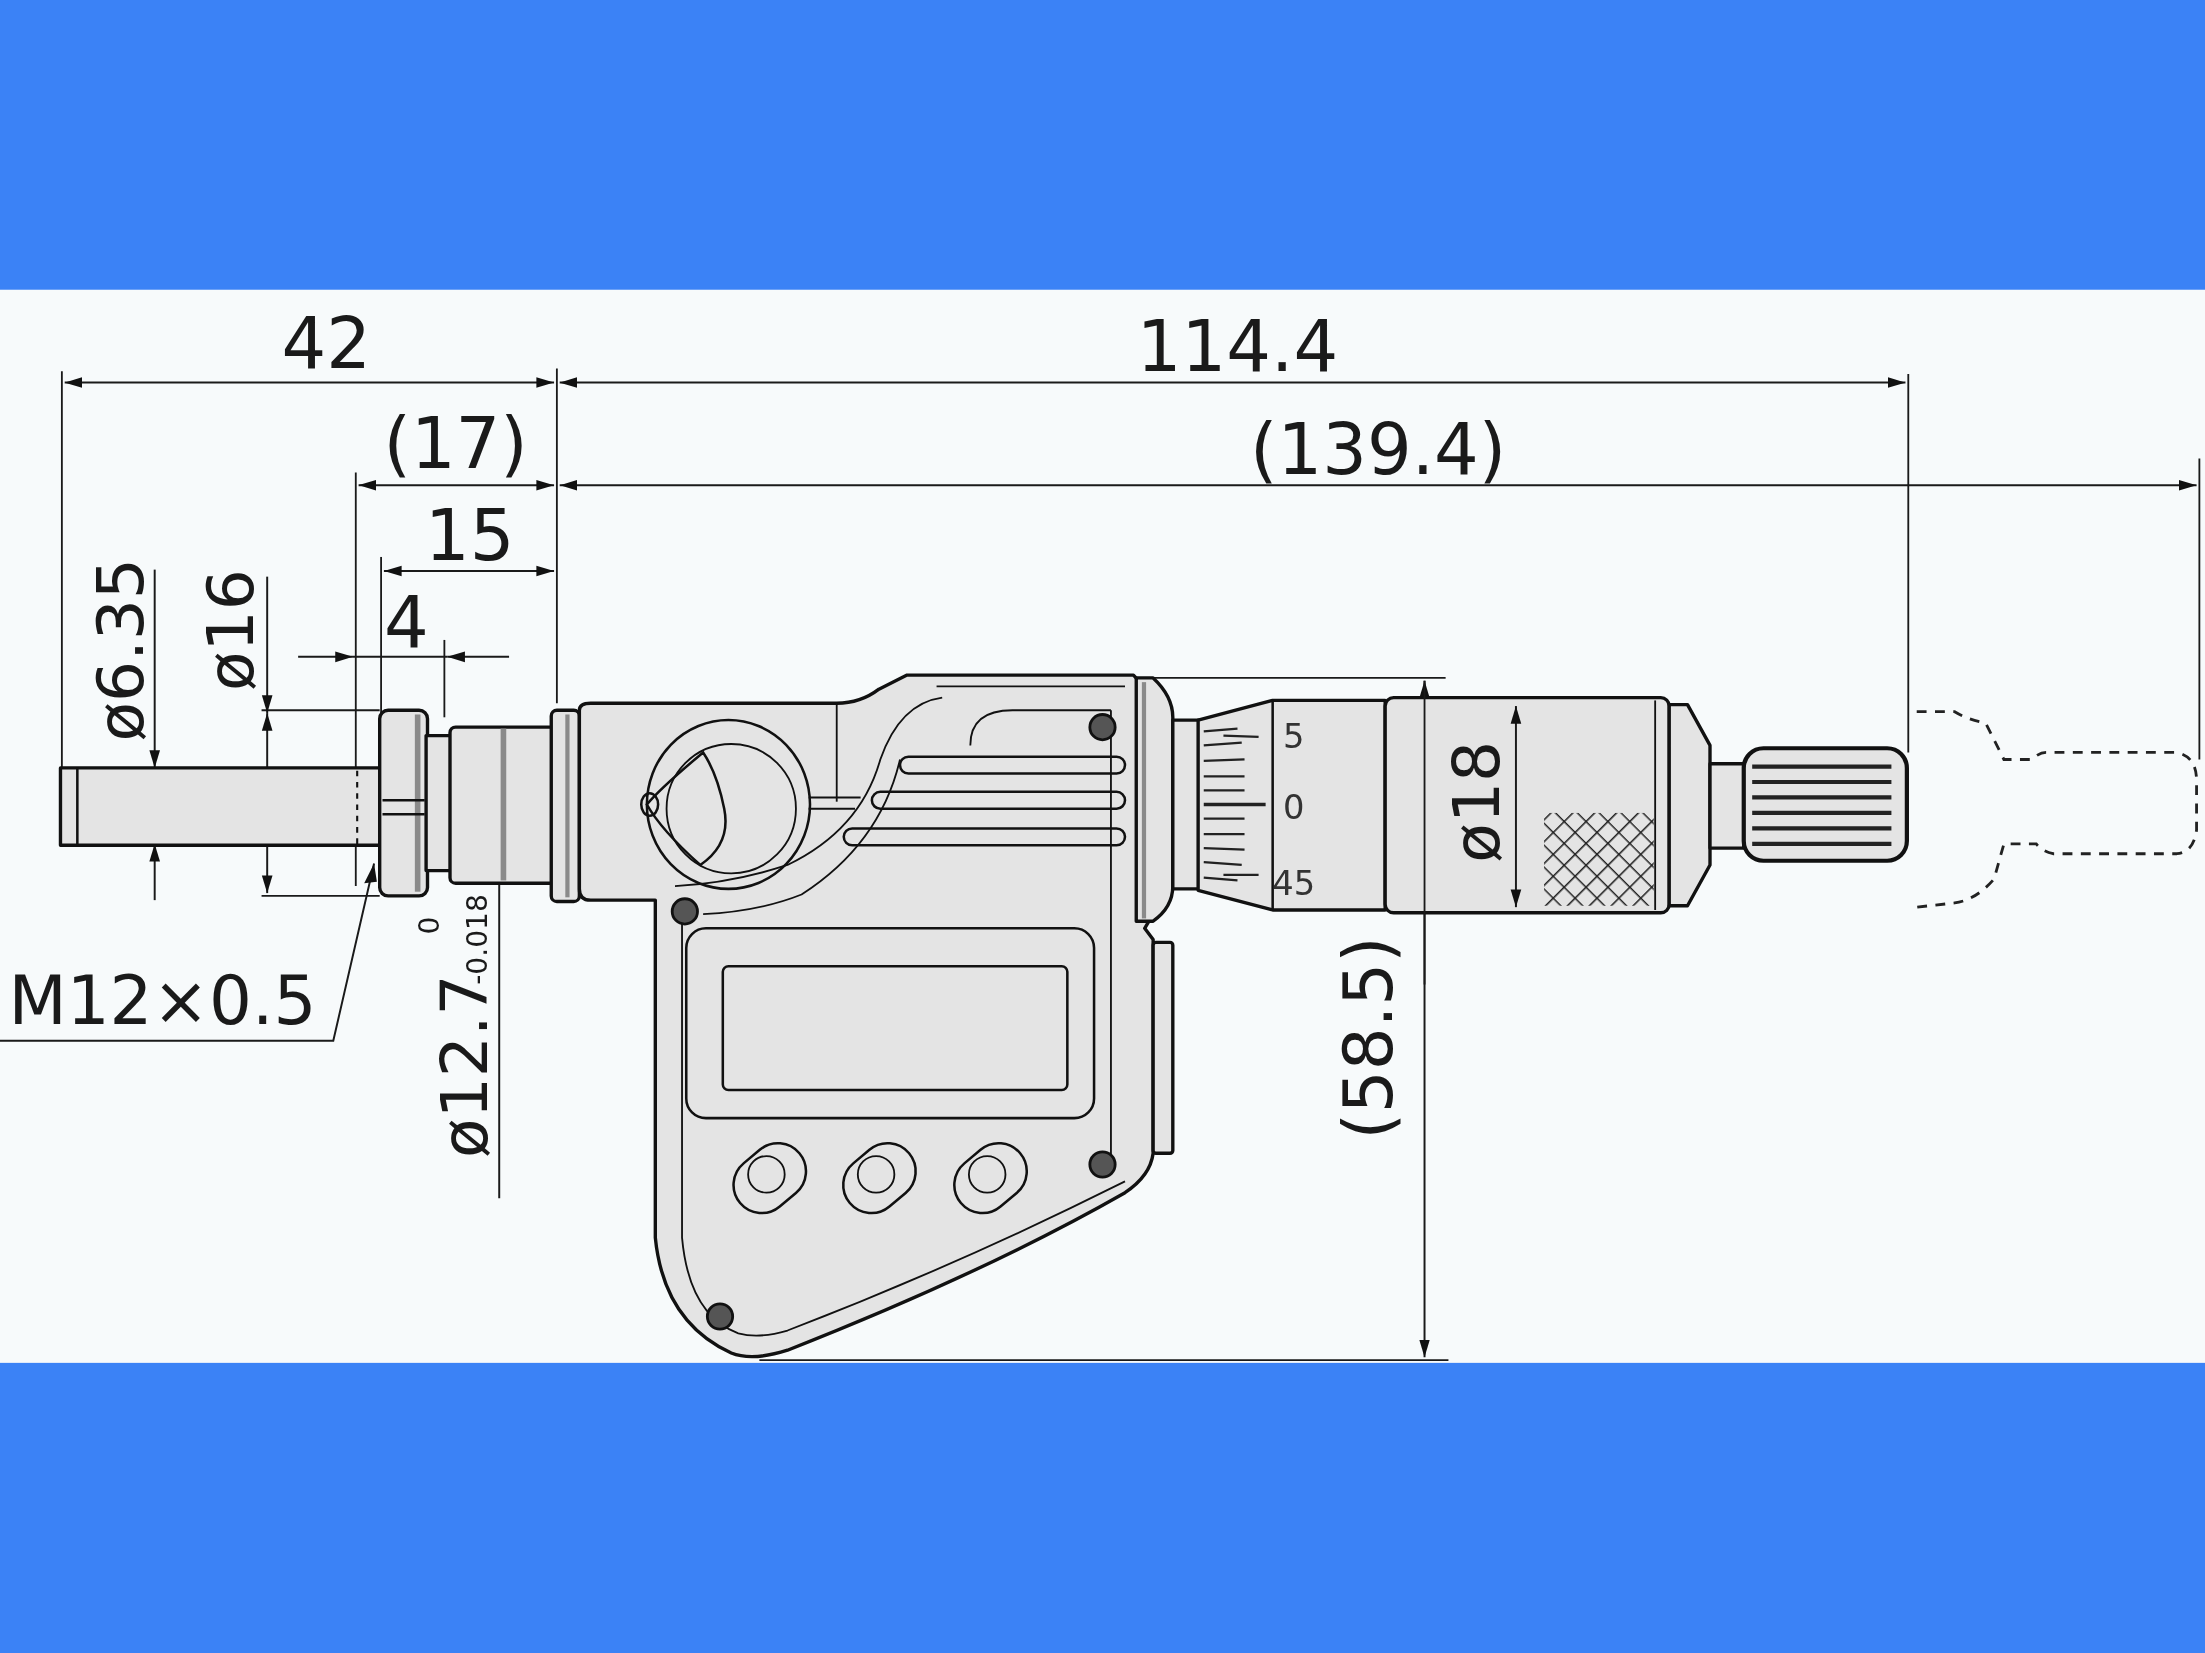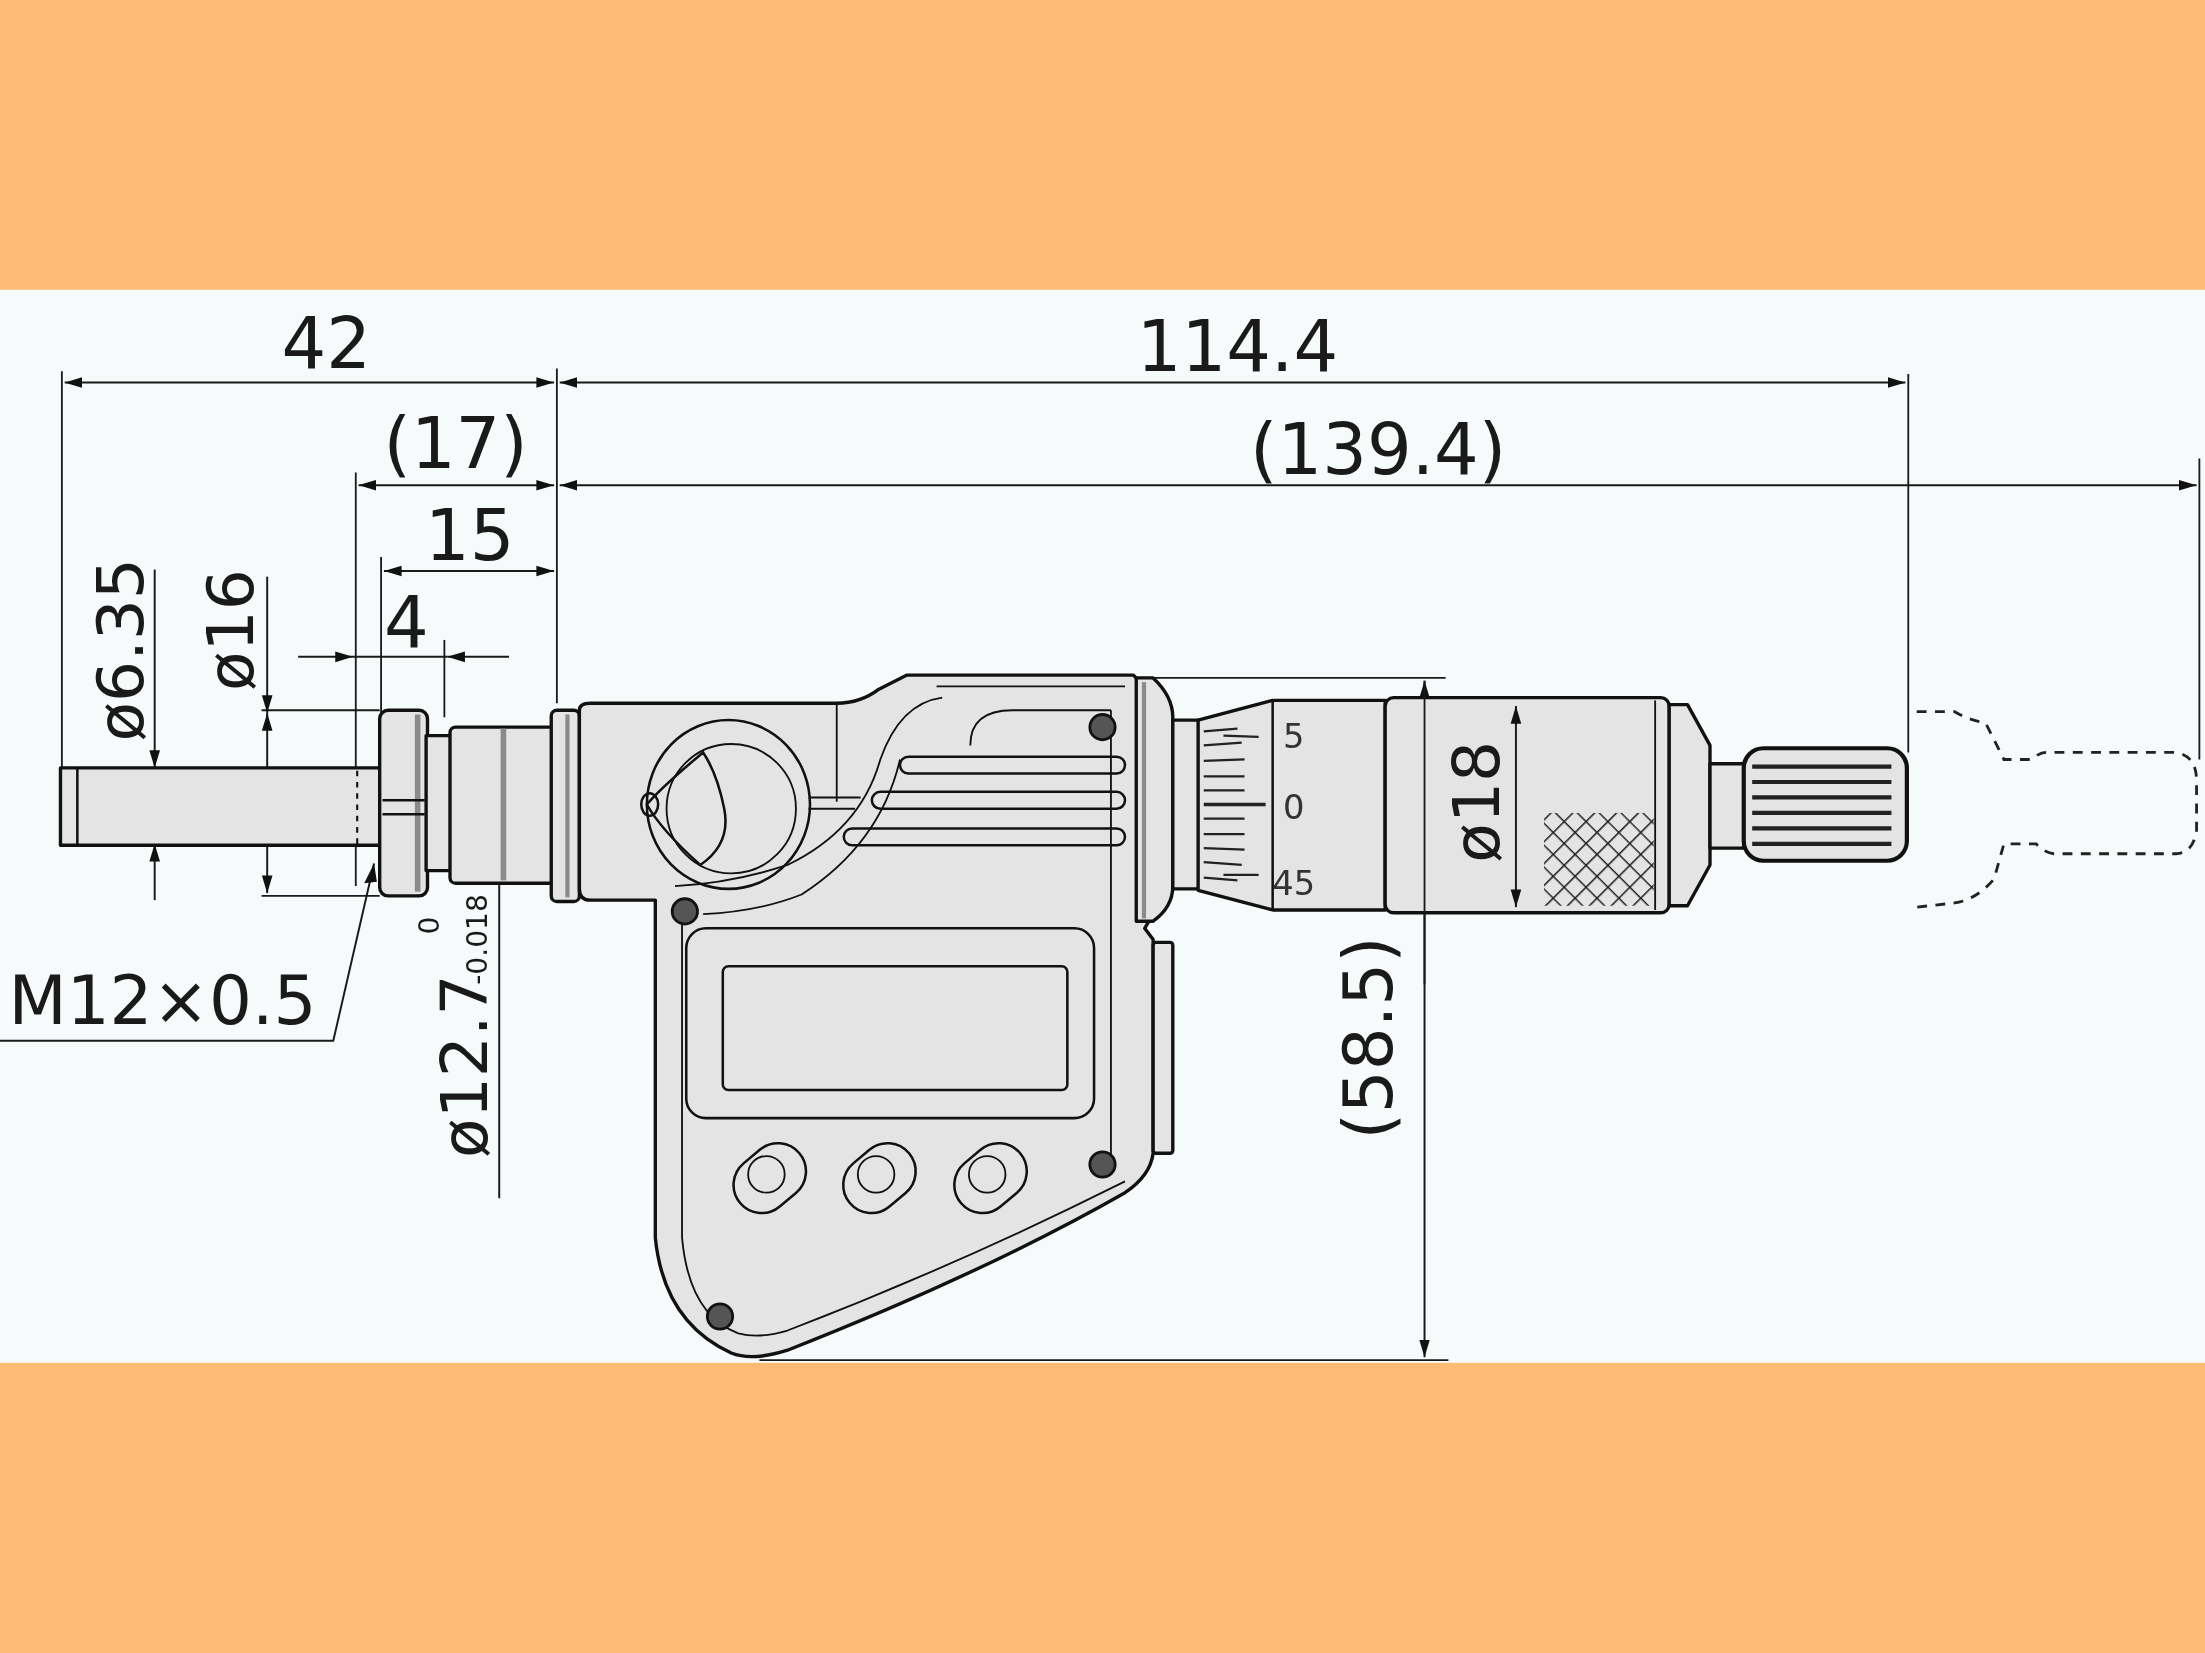--- a/index.html
+++ b/index.html
@@ -1,17 +1,17 @@
 <!DOCTYPE html>
 <html style="font-size:13.2px"><head>
 <meta charset="utf-8">
 <style>
   html, body { margin: 0; padding: 0; background: #ffffff; }
   body { width: 2205px; height: 1654px; overflow: hidden; }
-  .canvas { position: relative; width: 2205px; height: 1654px; background: #fdba74; }
+  .canvas { position: relative; width: 2205px; height: 1654px; background: #3b82f6; }
   svg.drawing { position: absolute; left: 0; top: 0; width: 2205px; height: 1654px; }
   .dimtext { font-family: "DejaVu Sans", sans-serif; fill: #1a1a1a; }
   .scaletext { font-family: "DejaVu Sans", sans-serif; fill: #333333; }
   .part { fill: #e4e4e4; stroke: #111111; stroke-width: 2.4; stroke-linejoin: round; }
   .thin { fill: none; stroke: #111111; stroke-width: 1.3; }
   .mid { fill: none; stroke: #111111; stroke-width: 1.8; }
   .dimline { fill: none; stroke: #1a1a1a; stroke-width: 1.4; }
   .ext { fill: none; stroke: #1a1a1a; stroke-width: 1.3; }
   .phantom { fill: none; stroke: #222222; stroke-width: 2; stroke-dasharray: 7 6; }
   .shade { fill: #8a8a8a; }

